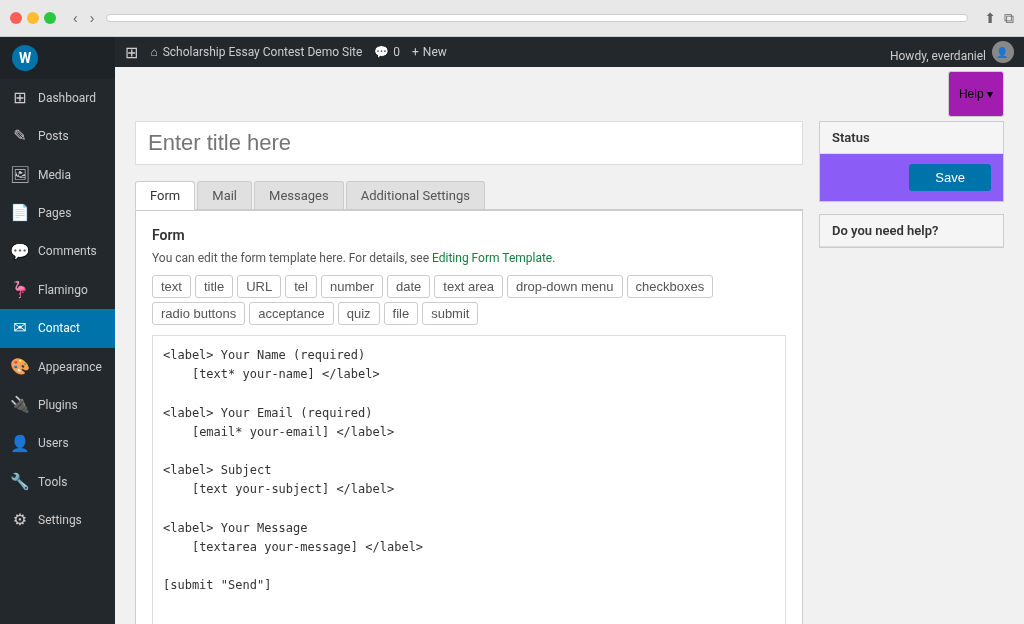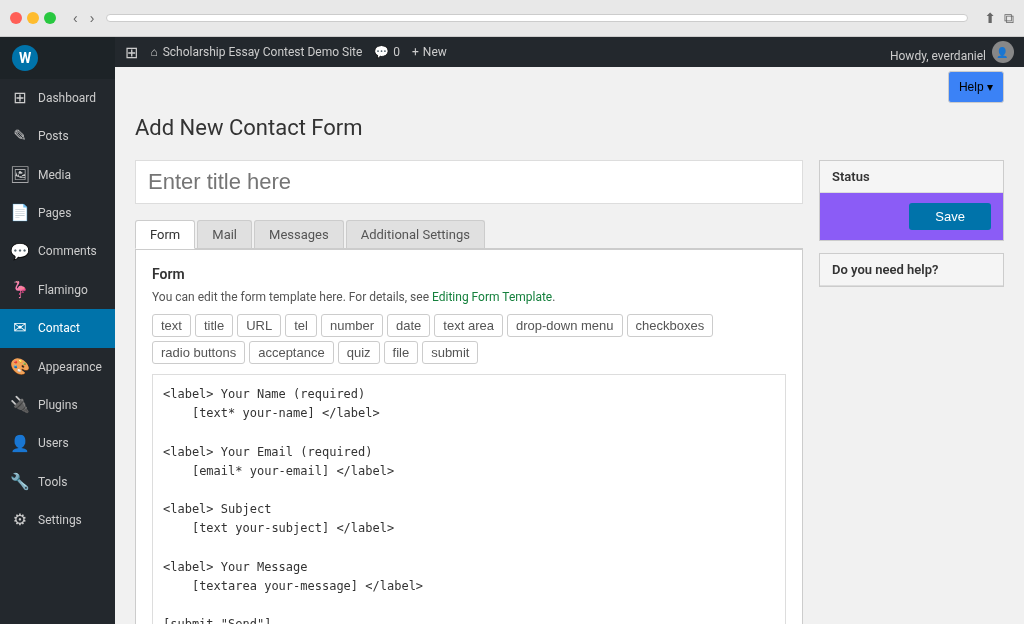--- a/index.html
+++ b/index.html
@@ -77,24 +77,24 @@
       font-size: 12px;
       gap: 12px;
     }
     .admin-bar-logo { color: #ccc; font-size: 16px; }
     .admin-bar-site { display: flex; align-items: center; gap: 5px; color: #ccc; }
     .admin-bar-new { display: flex; align-items: center; gap: 4px; color: #ccc; cursor: pointer; }
     .admin-bar-comments { display: flex; align-items: center; gap: 4px; color: #ccc; cursor: pointer; }
     .admin-bar-howdy { margin-left: auto; display: flex; align-items: flex-end; gap: 6px; color: #ccc; cursor: pointer; }
     .avatar { width: 22px; height: 22px; border-radius: 50%; background: #888; display: flex; align-items: center; justify-content: center; font-size: 10px; color: white; }
     .help-btn {
-      background: #3b82f6;
+      background: #a21caf;
       border: 1px solid #ccc;
       border-radius: 3px;
-      padding: 8px 10px;
+      padding: 15px 10px;
       font-size: 12px;
       cursor: pointer;
       display: flex;
       align-items: center;
       gap: 4px;
     }
 
     
     .main-content {
       flex: 1;
@@ -325,23 +325,20 @@
       <div class="admin-bar-howdy">
         <span>Howdy, everdaniel</span>
         <div class="avatar">👤</div>
       </div>
     </div>
 
     <div class="top-bar-row">
       <button class="help-btn">Help ▾</button>
     </div>
 
-    <div style="padding: 0 20px 8px;">
-      <h1 class="page-heading">Add New Contact Form</h1>
-    </div>
 
     <div class="content-area">
 
       <div class="main-panel">
         <input type="text" class="title-input" placeholder="Enter title here" style="">
 
         
         <div class="tabs">
           <div class="tab active">Form</div>
           <div class="tab">Mail</div>

